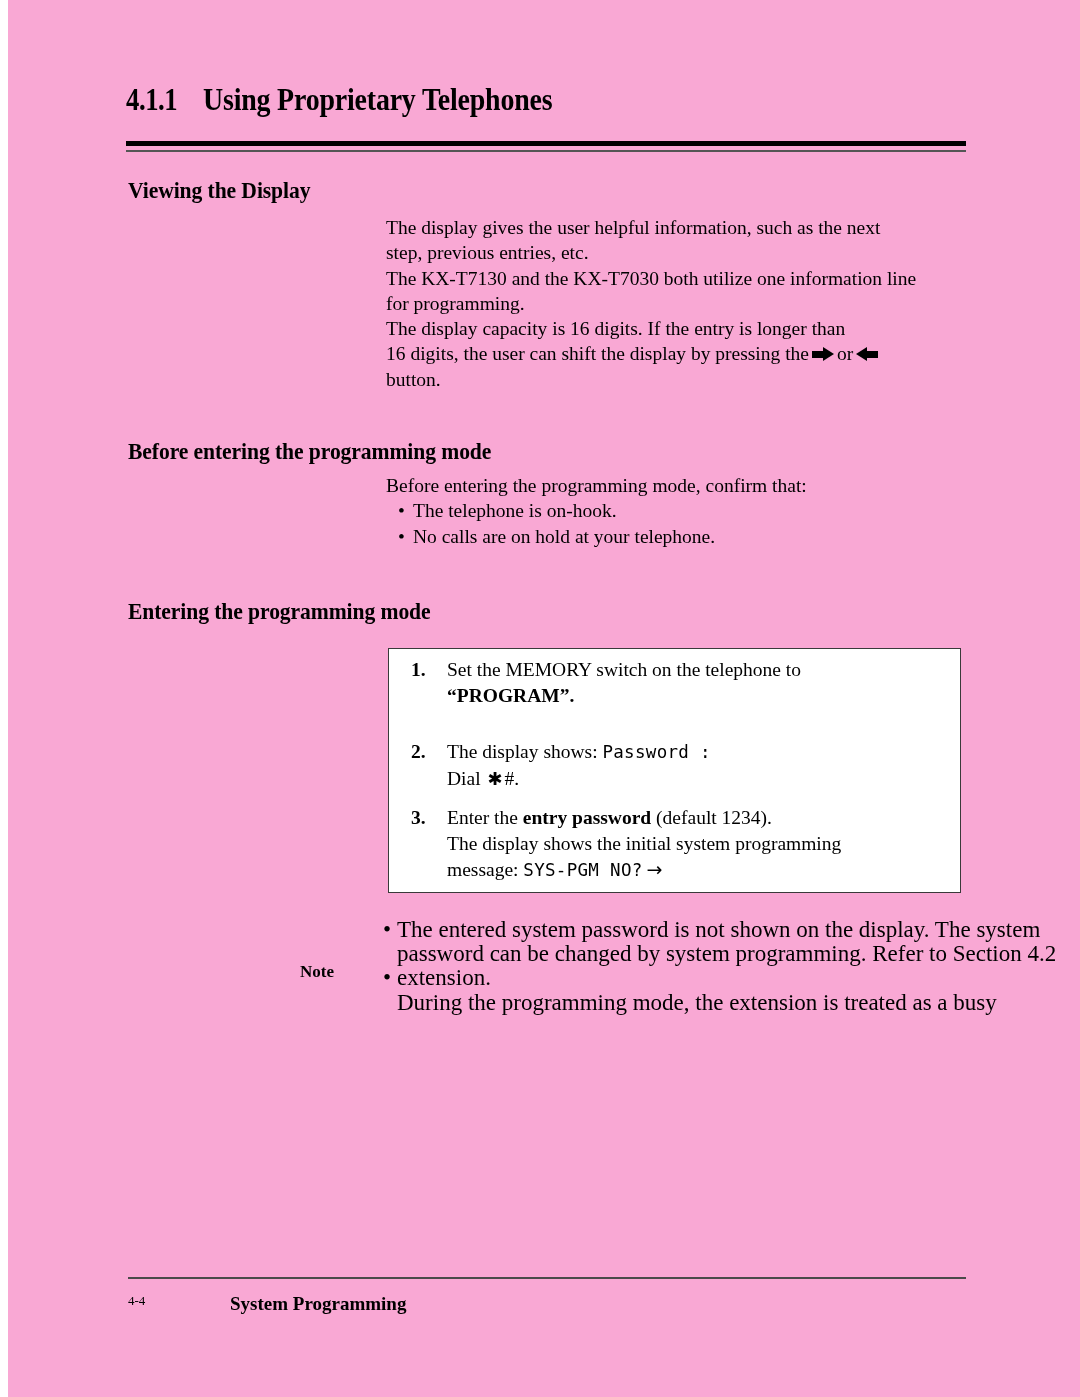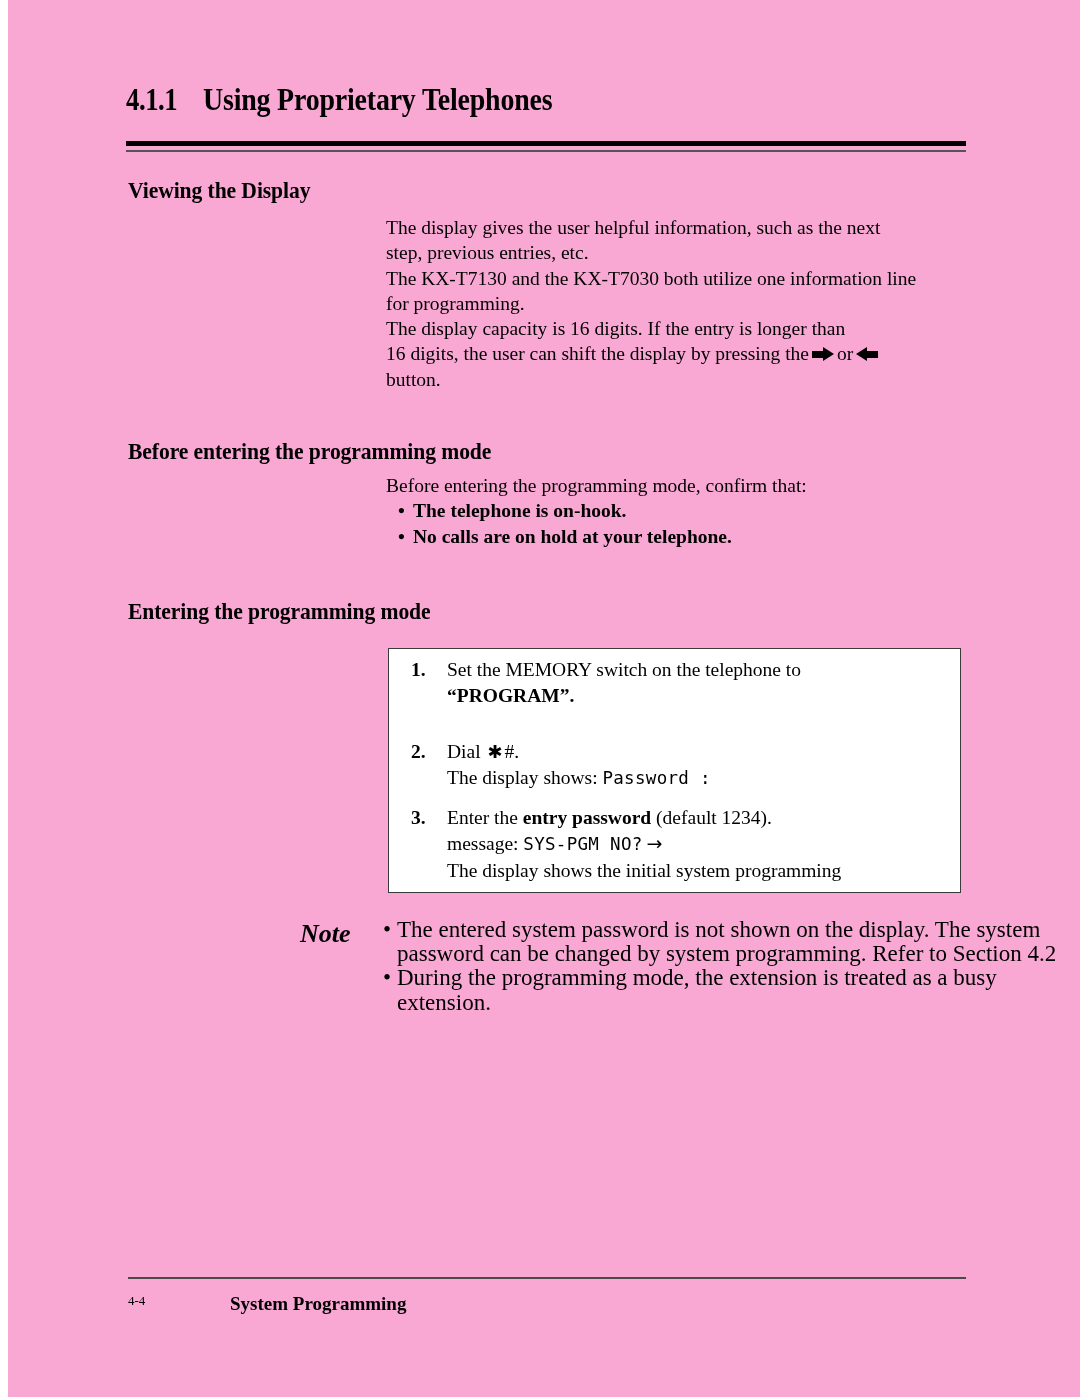--- a/index.html
+++ b/index.html
@@ -89,21 +89,20 @@
   }
   #p-viewing { top: 215px; }
   #p-before  { top: 473px; }
 
   .body-block .ln { white-space: nowrap; }
 
   .bullets {
     margin: 0;
     padding: 0;
     list-style: none;
-    font-weight: bold;
   }
   .bullets li {
     white-space: nowrap;
     padding-left: 27px;
     position: relative;
   }
   .bullets li::before {
     content: "\2022";
     position: absolute;
     left: 12px;
@@ -185,24 +184,23 @@
     font-family: "DejaVu Sans", sans-serif;
     font-weight: bold;
     font-size: 18px;
     padding: 0 2px;
   }
 
   
   #note-label {
     position: absolute;
     left: 292px;
-    top: 919px;
-    font-weight: bold;
-    font-size: 26px;
-    font-style: italic;
+    top: 962px;
+    font-weight: bold;
+    font-size: 17px;
   }
   #note-body {
     position: absolute;
     left: 375px;
     top: 918px;
     width: 600px;
     font-size: 23px;
     line-height: 24.2px;
   }
   #note-body .nb {
@@ -285,57 +283,57 @@
       <div class="txt">
         <div class="ln">Set the MEMORY switch on the telephone to</div>
         <div class="ln"><b>“PROGRAM”.</b></div>
       </div>
     </div>
 
     <div class="step" id="step-2">
       <span class="num">2.</span>
       <div class="txt">
         <div class="ln">
+          <span>The display shows:</span>
+          <span class="mono">Password :</span>
+        </div>
+        <div class="ln">
           <span>Dial</span>
           <span class="star">✱</span><span>#.</span>
-        </div>
-        <div class="ln">
-          <span>The display shows:</span>
-          <span class="mono">Password :</span>
         </div>
       </div>
     </div>
 
     <div class="step" id="step-3">
       <span class="num">3.</span>
       <div class="txt">
         <div class="ln">
           <span>Enter the</span>
           <b>entry password</b>
           <span>(default 1234).</span>
         </div>
+        <div class="ln">The display shows the initial system programming</div>
         <div class="ln">
           <span>message:</span>
           <span class="mono">SYS-PGM NO?</span><span class="thin-arrow">→</span>
         </div>
-        <div class="ln">The display shows the initial system programming</div>
       </div>
     </div>
 
   </div>
 
   <div id="note-label">Note</div>
   <div id="note-body">
     <div class="nb">
       <div class="ln">The entered system password is not shown on the display. The system</div>
       <div class="ln">password can be changed by system programming. Refer to Section 4.2</div>
     </div>
     <div class="nb">
+      <div class="ln">extension.</div>
       <div class="ln">During the programming mode, the extension is treated as a busy</div>
-      <div class="ln">extension.</div>
     </div>
   </div>
 
   <div id="footer-rule"></div>
   <div id="footer-page">4-4</div>
   <div id="footer-title">System Programming</div>
 
 </div>
 
 </body></html>

